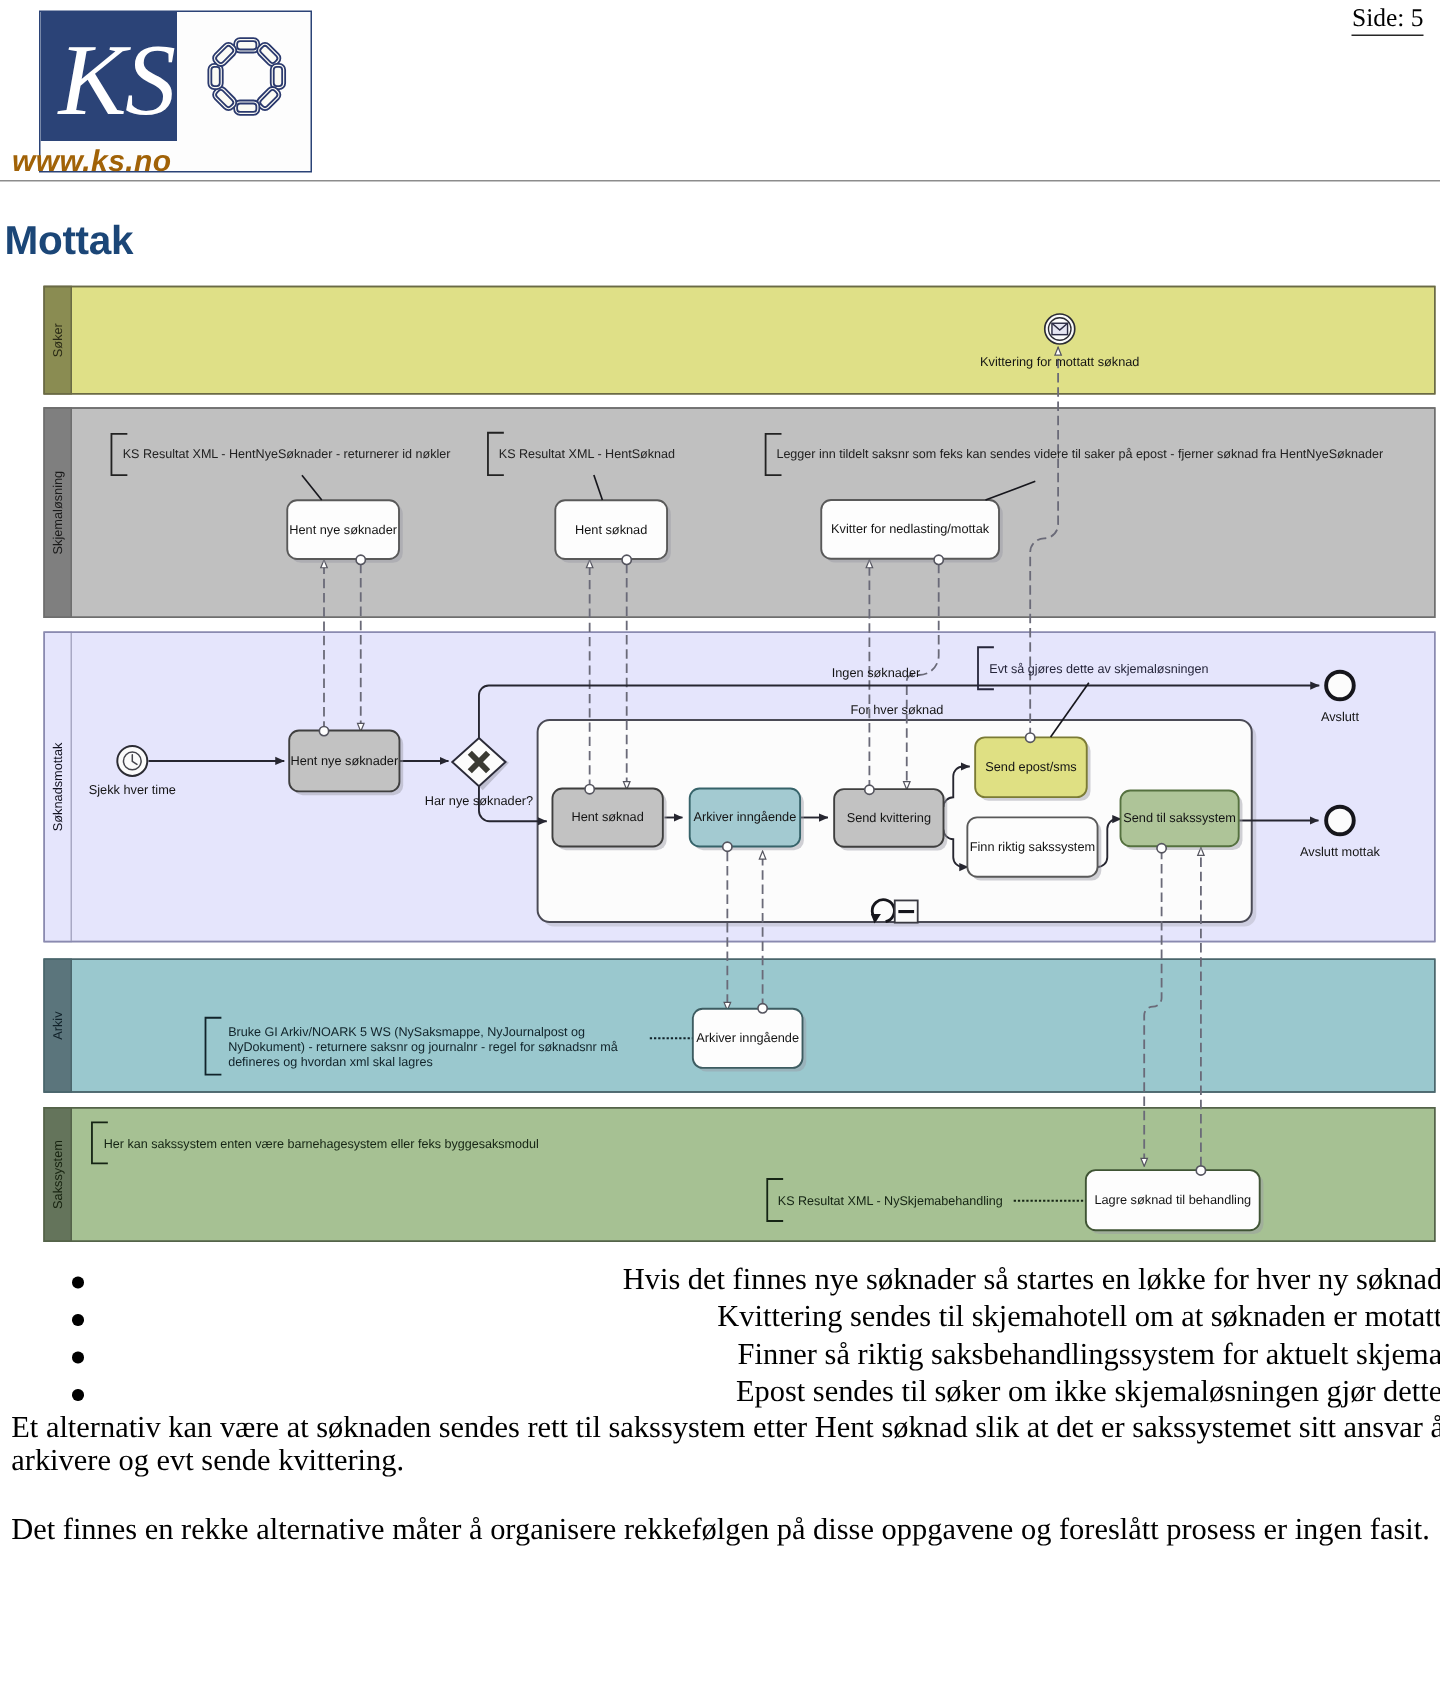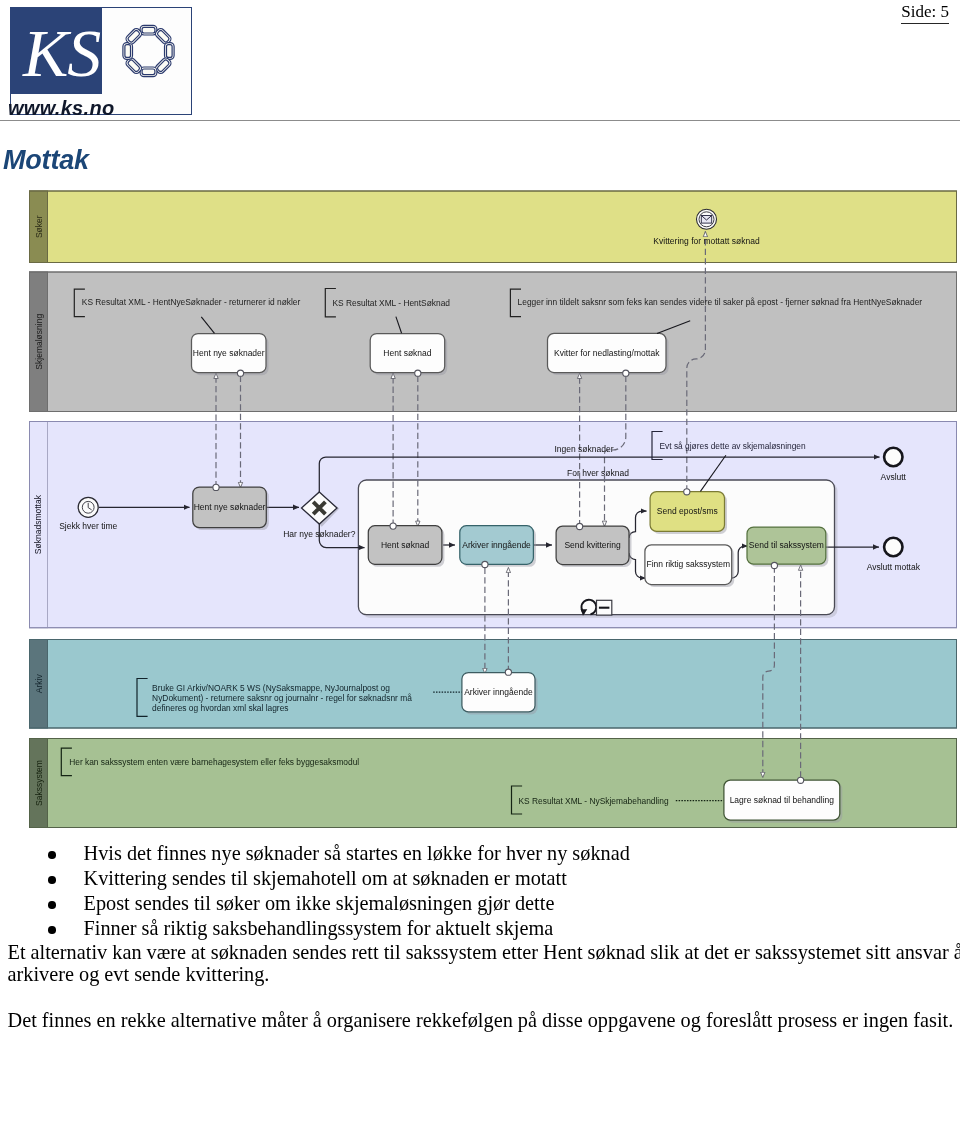--- a/index.html
+++ b/index.html
@@ -3,37 +3,37 @@
 <meta charset="utf-8">
 <title>Mottak</title>
 <style>
   html,body{margin:0;padding:0;background:#fff;}
   body{width:960px;height:1137px;position:relative;overflow:hidden;
        font-family:"Liberation Serif",serif;}
   .page{position:absolute;left:0;top:0;width:960px;height:1137px;}
 
   #pagelabel{position:absolute;right:11px;top:2px;font-size:17px;color:#000;
              border-bottom:1.4px solid #262626;padding-bottom:1px;line-height:20px;}
-  #logo{position:absolute;left:10px;top:7px;width:182px;height:108px;
+  #logo{position:absolute;left:26px;top:7px;width:182px;height:108px;
         border:1px solid #2b4377;box-sizing:border-box;background:#fdfdfd;}
   #siteurl{position:absolute;left:8px;top:97px;font-family:"Liberation Sans",sans-serif;
-           font-weight:bold;font-style:italic;font-size:20px;color:#0f172a;letter-spacing:0.3px;}
+           font-weight:bold;font-style:italic;font-size:20px;color:#a16207;letter-spacing:0.3px;}
   #headrule{position:absolute;left:0;top:120px;width:960px;height:1px;background:#8c8c8c;}
   #title{position:absolute;left:3px;top:145px;font-family:"Liberation Sans",sans-serif;
-         font-weight:bold;font-size:27px;color:#1b4677;letter-spacing:-0.2px;font-style:italic;}
+         font-weight:bold;font-size:27px;color:#1b4677;letter-spacing:-0.2px;}
 
   #diagram{position:absolute;left:0;top:0;}
   #diagram .plab{font-family:"Liberation Sans",sans-serif;font-size:8.5px;dominant-baseline:central;}
   #diagram .tlab{font-family:"Liberation Sans",sans-serif;font-size:8.5px;fill:#131313;}
   #diagram .elab{font-family:"Liberation Sans",sans-serif;font-size:8.5px;fill:#131313;}
   #diagram .flab{font-family:"Liberation Sans",sans-serif;font-size:8.5px;fill:#131313;}
   #diagram .alab{font-family:"Liberation Sans",sans-serif;font-size:8.4px;}
 
   #bodytext{position:absolute;left:7.5px;top:841px;width:954px;font-size:20.3px;line-height:24.9px;color:#000;}
-  ul.blist{margin:0;padding:0;list-style:none;}
+  ul.blist{margin:0;padding:0;list-style:none;text-align:right;}
   ul.blist li{position:relative;padding-left:76px;}
   ul.blist li::before{content:"";position:absolute;left:40.5px;top:10.3px;width:7.6px;height:7.6px;border-radius:50%;background:#000;}
   #para1{margin-top:23px;line-height:22.8px;}
   #para2{margin-top:0;line-height:22.8px;white-space:nowrap;}
 </style>
 </head>
 <body>
 
 <div class="page">
 
@@ -314,19 +314,19 @@
 <circle cx="393.1" cy="526.1" r="3.1" fill="#ffffff" stroke="#55555f" stroke-width="1.1"></circle>
 <circle cx="579.6" cy="526.5" r="3.1" fill="#ffffff" stroke="#55555f" stroke-width="1.1"></circle>
 <circle cx="484.9" cy="564.5" r="3.1" fill="#ffffff" stroke="#55555f" stroke-width="1.1"></circle>
 </g>
   </svg>
 
   <div id="bodytext">
     <ul class="blist">
       <li>Hvis det finnes nye søknader så startes en løkke for hver ny søknad</li>
       <li>Kvittering sendes til skjemahotell om at søknaden er motatt</li>
+      <li>Finner så riktig saksbehandlingssystem for aktuelt skjema</li>
       <li>Epost sendes til søker om ikke skjemaløsningen gjør dette</li>
-      <li>Finner så riktig saksbehandlingssystem for aktuelt skjema</li>
     </ul>
     <div id="para2"><span>Et alternativ kan være at søknaden sendes rett til sakssystem etter Hent søknad slik at det er sakssystemet sitt ansvar å</span><br><span>arkivere og evt sende kvittering.</span></div>
     <div id="para1">Det finnes en rekke alternative måter å organisere rekkefølgen på disse oppgavene og foreslått prosess er ingen fasit.</div>
   </div>
 </div>
 
 </body></html>

